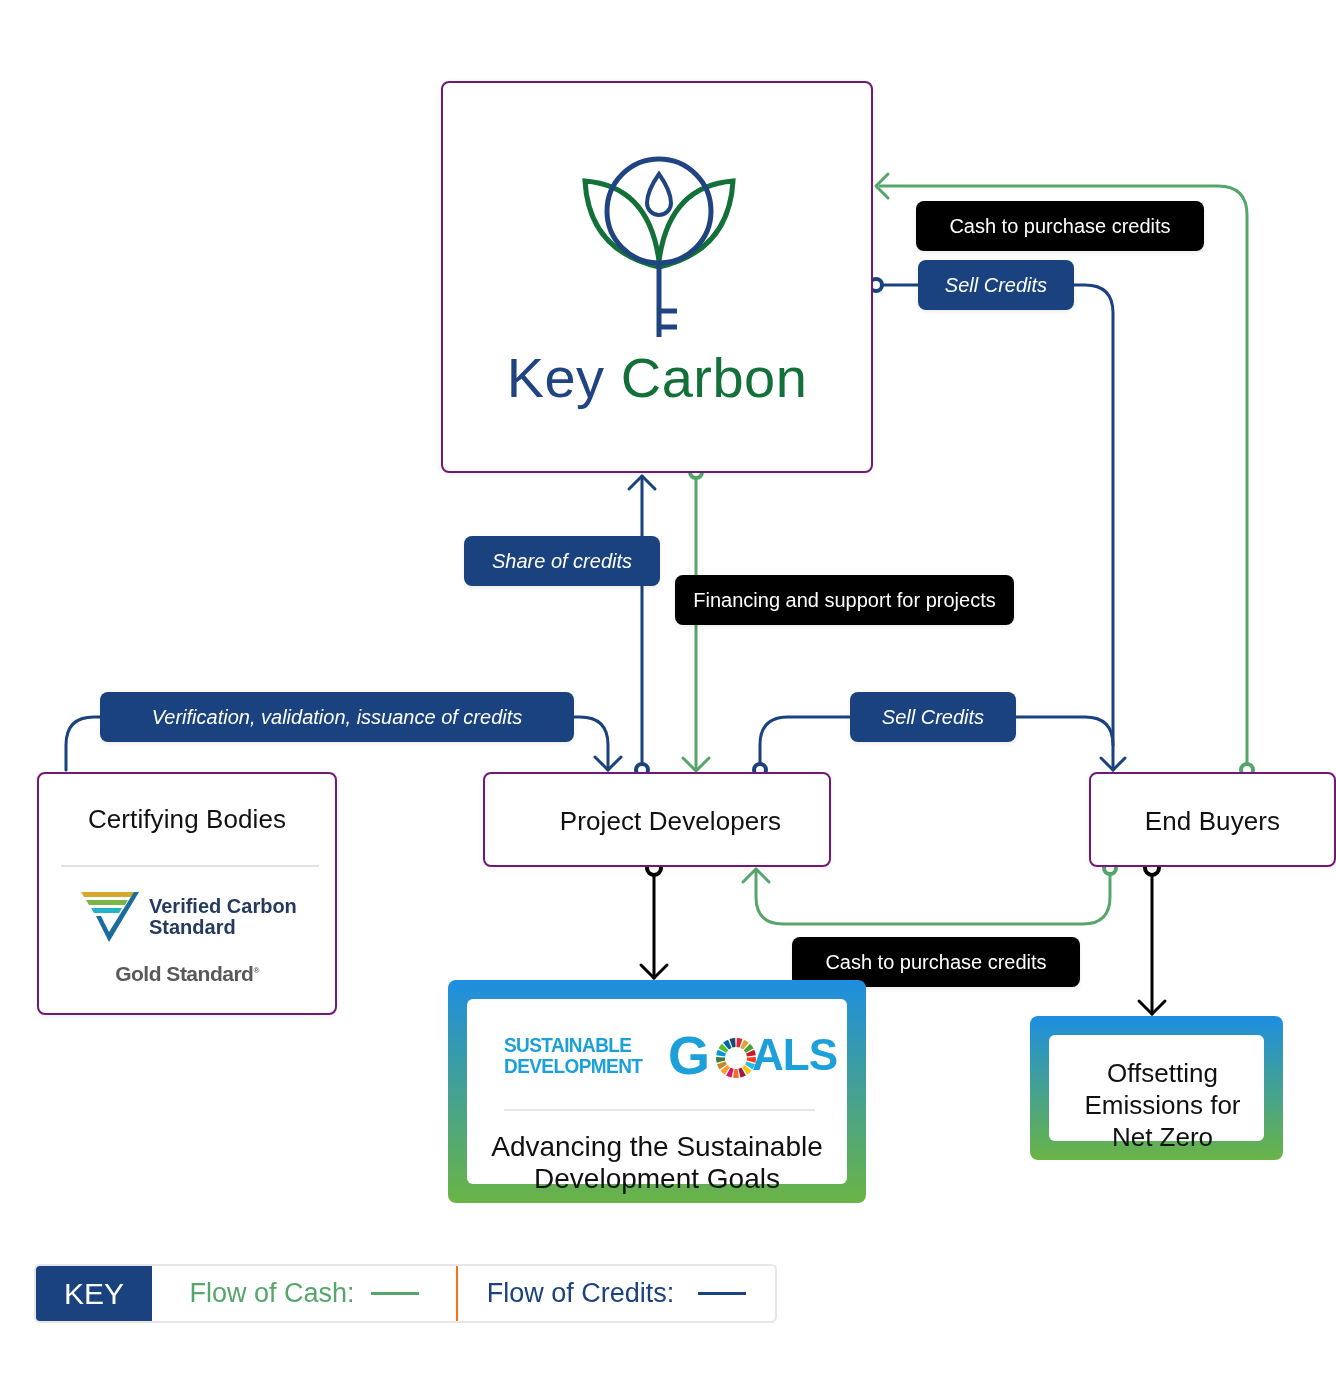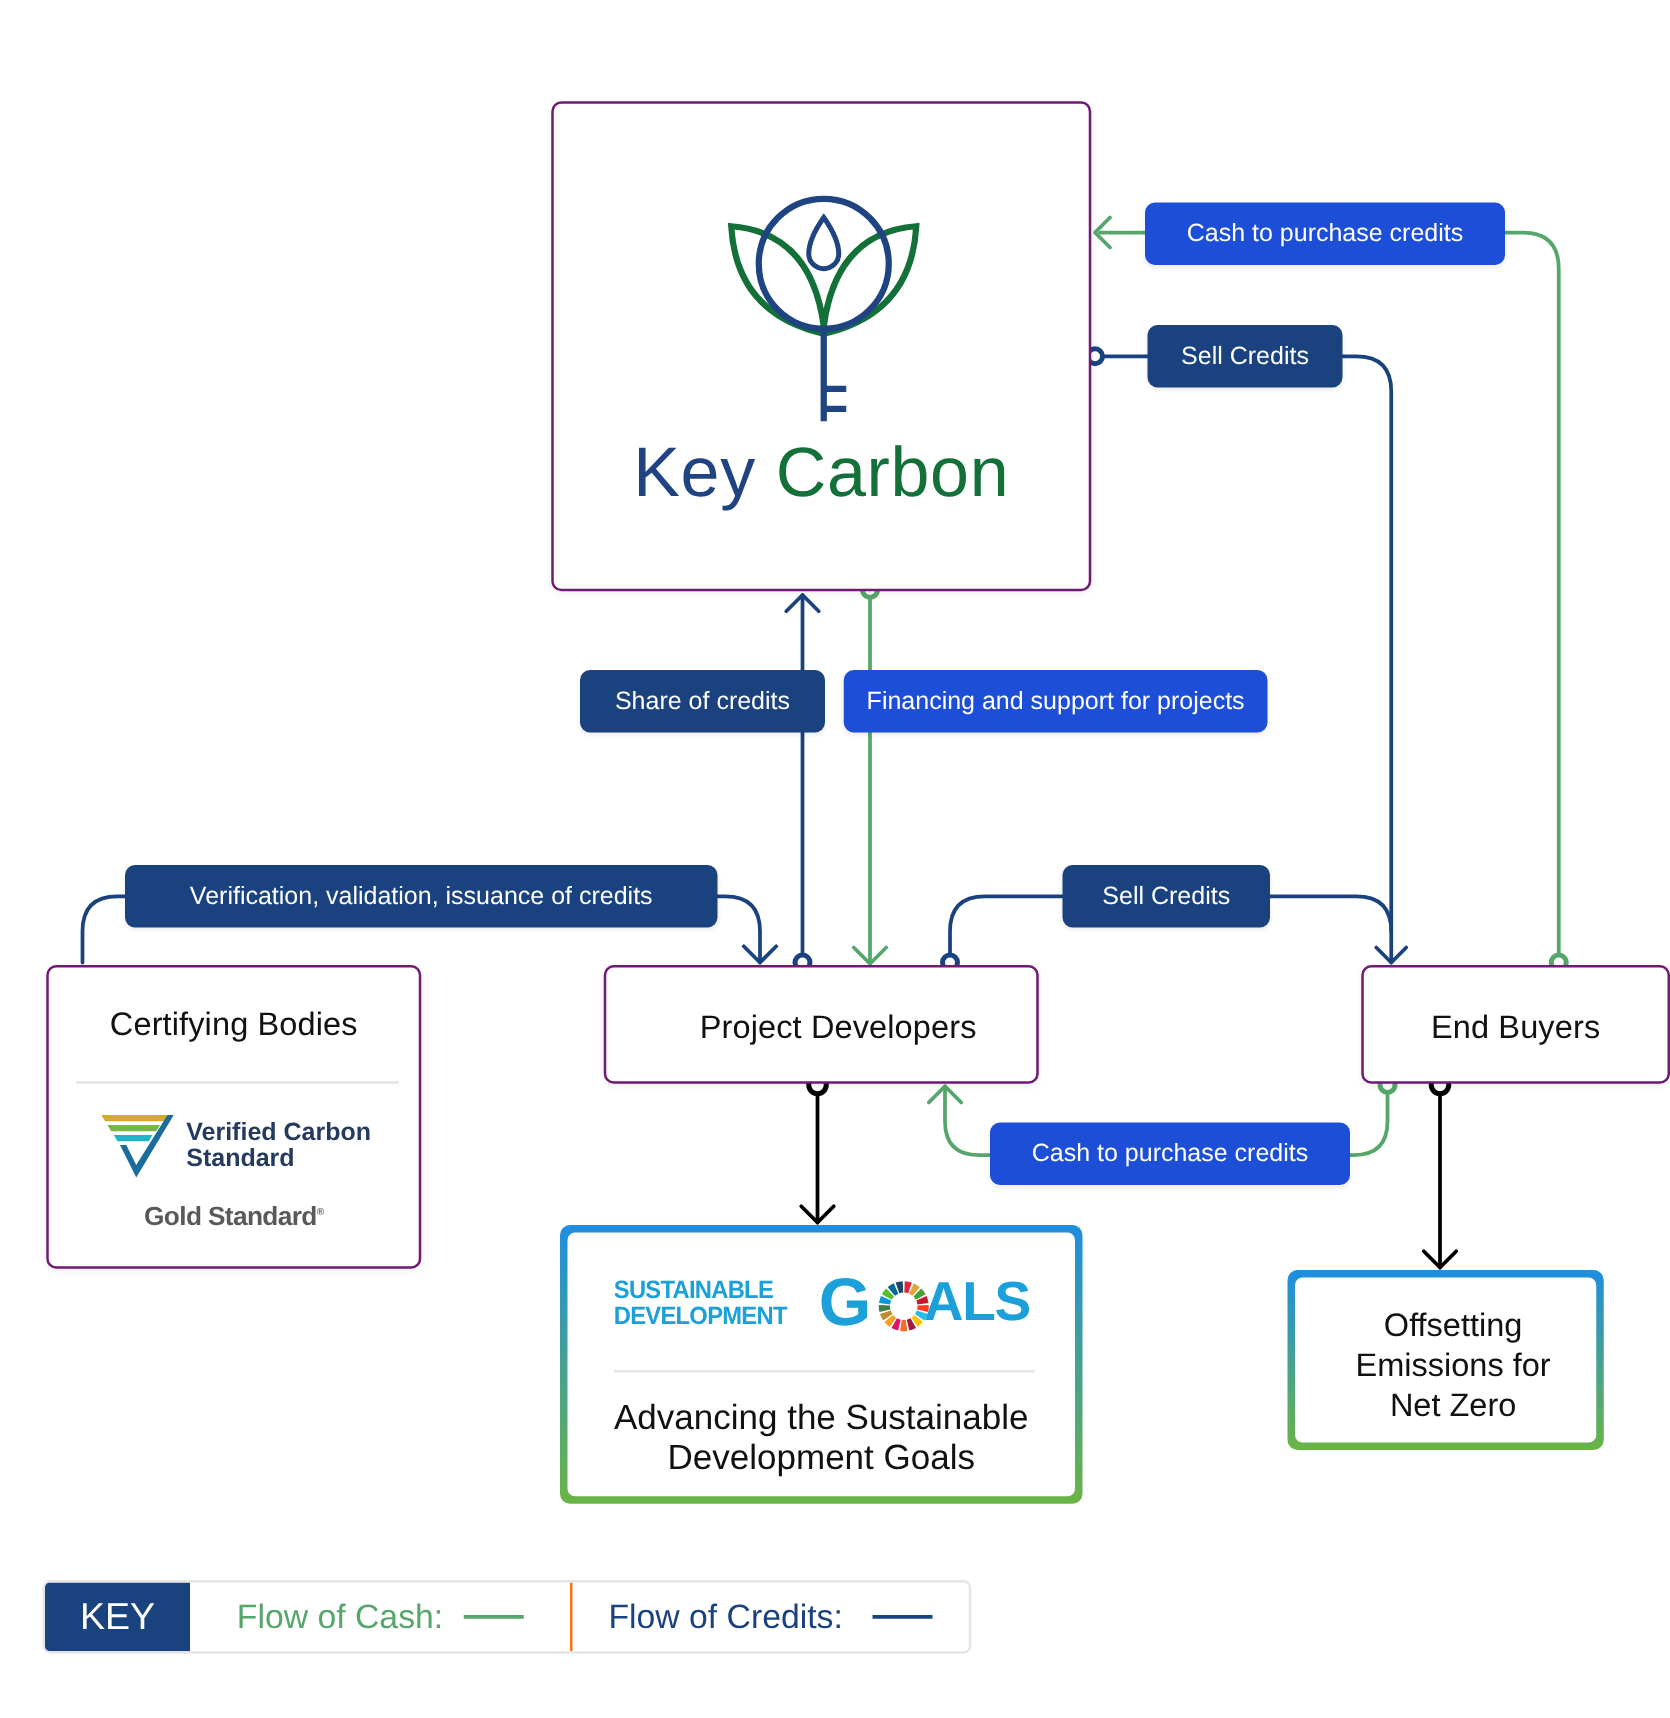--- a/index.html
+++ b/index.html
@@ -12,22 +12,22 @@
     position: absolute; background: #fff; border: 2px solid #701a75; border-radius: 8px;
     box-shadow: 0 2px 6px rgba(0,0,0,0.06);
   }
   .node-title { font-size: 26px; text-align: center; color: #111; letter-spacing: 0.1px; }
 
   .pill {
     position: absolute; height: 50px; border-radius: 8px; color: #fff; font-size: 20px;
     display: flex; align-items: center; justify-content: center; white-space: nowrap;
     box-shadow: 0 2px 4px rgba(0,0,0,0.08);
   }
-  .pill.cash { background: #1d4ed8; }
-  .pill.credit { background: #1a427e; }
+  .pill.cash { background: #000000; margin-top: 39px; }
+  .pill.credit { background: #1a427e; font-style: italic; }
 
   
   #kc-box { left: 441px; top: 81px; width: 432px; height: 392px; }
   #kc-logo { position: absolute; left: 136px; top: 68px; width: 160px; height: 190px; }
   #kc-wordmark { position: absolute; left: 0; right: 0; top: 262px; text-align: center; font-size: 56px; font-weight: 500; letter-spacing: 0.5px; }
   #kc-word1 { color: #1f4481; }
   #kc-word2 { color: #137038; }
 
   #cert-box { left: 37px; top: 772px; width: 300px; height: 243px; }
   #cert-title { position: absolute; top: 30px; left: 0; right: 0; }
@@ -38,21 +38,21 @@
   #gold-g { color: #595959; }
   #gold-reg { font-size: 8px; vertical-align: super; }
 
   #pd-box { left: 483px; top: 772px; width: 348px; height: 95px; }
   #pd-title { position: absolute; top: 32px; left: 0; right: 0; padding-left: 27px; }
 
   #eb-box { left: 1089px; top: 772px; width: 247px; height: 95px; }
   #eb-title { position: absolute; top: 32px; left: 0; right: 0; }
 
   .grad-card {
-    position: absolute; border-radius: 8px; padding: 6px;
+    position: absolute; border-radius: 8px; padding: 19px;
     background: linear-gradient(to bottom, #1e8ee0, #6ab446);
   }
   .grad-inner { width: 100%; height: 100%; background: #fff; border-radius: 6px; position: relative; }
 
   #sdg-box { left: 448px; top: 980px; width: 418px; height: 223px; }
   #sdg-small { position: absolute; left: 37px; top: 36px; color: #1ba0da; font-weight: bold; font-size: 20px; line-height: 21px; letter-spacing: -0.6px; transform: scaleX(0.95); transform-origin: left; }
   #sdg-g { position: absolute; left: 201px; top: 28px; color: #1ba0da; font-weight: bold; font-size: 54px; line-height: 56px; letter-spacing: -1px; }
   #sdg-wheel { position: absolute; left: 247px; top: 37px; width: 44px; height: 44px; }
   #sdg-als { position: absolute; left: 285px; top: 28px; color: #1ba0da; font-weight: bold; font-size: 44px; line-height: 56px; letter-spacing: -1px; }
   #sdg-divider { position: absolute; left: 37px; right: 32px; top: 110px; height: 2px; background: #e6e6e6; }

